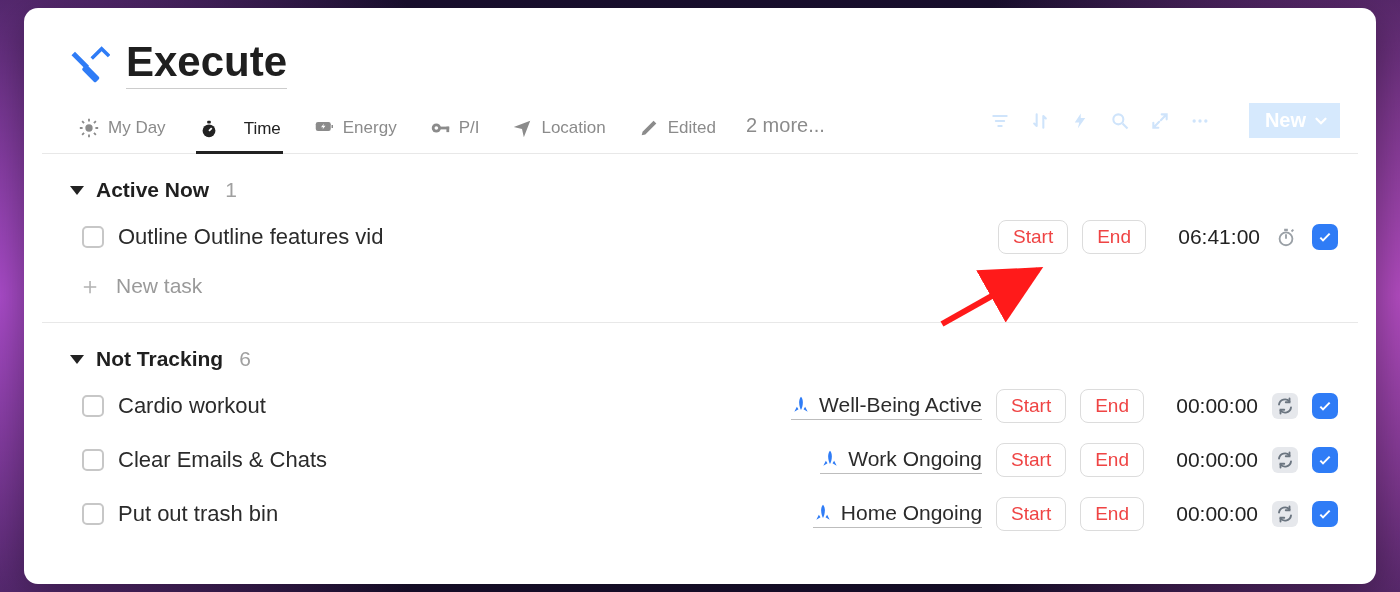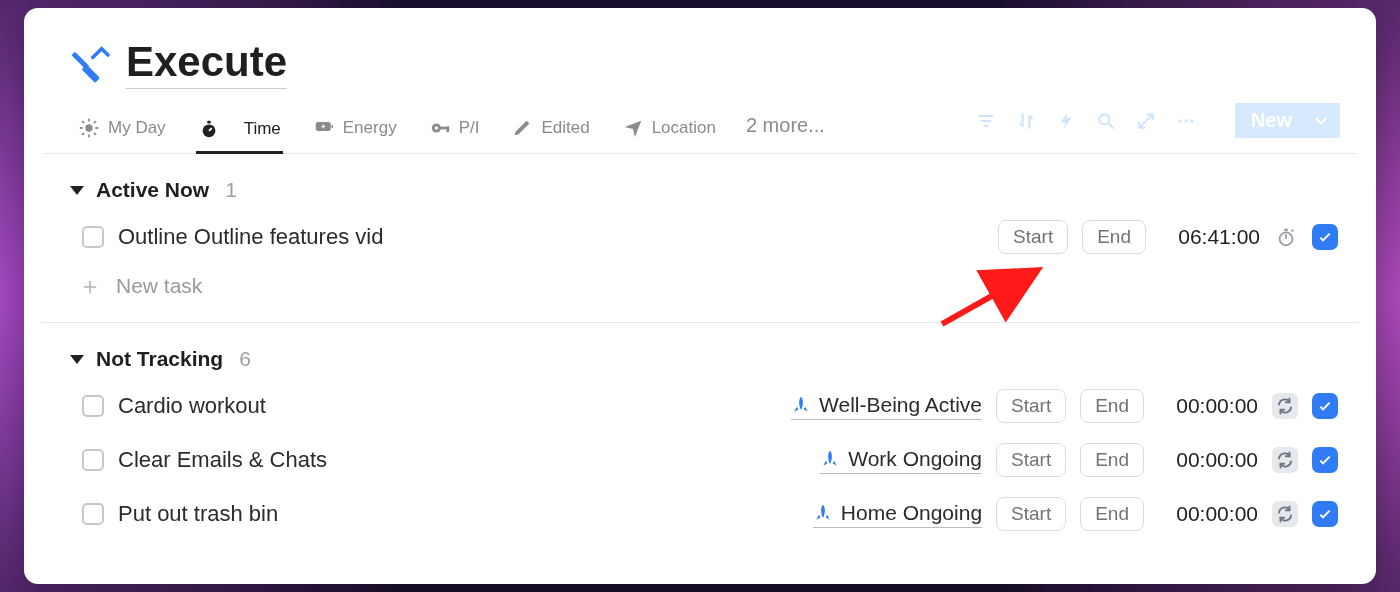--- a/index.html
+++ b/index.html
@@ -48,21 +48,21 @@
 
   .toolbar-right {
     position:absolute; right:18px; top:14px;
     display:flex; align-items:center; gap:18px;
   }
   .tool-icon {
     width:22px; height:22px; display:flex; align-items:center; justify-content:center;
     color:#cfe4fb; fill:#cfe4fb; cursor:pointer;
   }
   .new-btn {
-    display:flex; align-items:center; gap:20px;
+    display:flex; align-items:center; gap:6px;
     background:#d6e9fd; color:#fff;
     font-size:20px; font-weight:600;
     padding:6px 10px 6px 16px; border-radius:0;
     cursor:pointer;
     margin-left:20px;
   }
   .new-btn .chev { width:18px; height:18px; fill:#fff; }
 
   .group-header {
     display:flex; align-items:center; gap:12px;
@@ -90,21 +90,21 @@
   .task-title { color:#2b2b2b; font-weight:500; flex:0 0 auto; }
   .spacer { flex:1 1 auto; }
   .project {
     display:flex; align-items:center; gap:8px;
     color:#2b2b2b; font-size:21px; font-weight:500;
     border-bottom:1px solid #bdbdbd; padding-bottom:2px;
   }
   .proj-icon { width:20px; height:20px; }
   .pill-btn {
     border:1px solid #dcdcdc; border-radius:8px;
-    padding:5px 14px; font-size:19px; color:#737373; font-weight:500;
+    padding:5px 14px; font-size:19px; color:#ef4444; font-weight:500;
     background:#fff; cursor:pointer;
   }
   .time-val { font-size:21px; color:#222; font-variant-numeric:tabular-nums; min-width:100px; text-align:right; }
   .mini-icon {
     width:24px; height:24px; display:flex; align-items:center; justify-content:center;
     color:#9aa0a6;
   }
   .mini-icon.repeat {
     background:#e6e8ec; border-radius:6px; width:26px; height:26px;
   }
@@ -192,32 +192,32 @@
             <circle cx="8" cy="12" r="2" fill="#fff"></circle>
             <rect x="12" y="10.5" width="10" height="3" fill="#8b8b8b"></rect>
             <rect x="19" y="10.5" width="3" height="6" fill="#8b8b8b"></rect>
           </svg>
       </span>
       <span>P/I</span>
     </div>
     <div class="tab">
       <span class="ticon">
         <svg viewBox="0 0 24 24" width="22" height="22">
+            <path d="M3 11 L21 4 L14 22 L12 13 Z" fill="#8b8b8b"></path>
+          </svg>
+      </span>
+      <span>Location</span>
+    </div>
+    <div class="tab">
+      <span class="ticon">
+        <svg viewBox="0 0 24 24" width="22" height="22">
             <path d="M4 20 L8 19 L20 7 L17 4 L5 16 Z" fill="#8b8b8b"></path>
           </svg>
       </span>
       <span>Edited</span>
-    </div>
-    <div class="tab">
-      <span class="ticon">
-        <svg viewBox="0 0 24 24" width="22" height="22">
-            <path d="M3 11 L21 4 L14 22 L12 13 Z" fill="#8b8b8b"></path>
-          </svg>
-      </span>
-      <span>Location</span>
     </div>
     <span class="more-tabs">2 more...</span>
 
     <div class="toolbar-right">
       <span class="tool-icon">
         <svg viewBox="0 0 24 24" width="20" height="20">
             <path d="M4 6h16M7 12h10M10 18h4" stroke="#cfe4fb" stroke-width="2.5" stroke-linecap="round"></path>
           </svg>
       </span>
       <span class="tool-icon">

